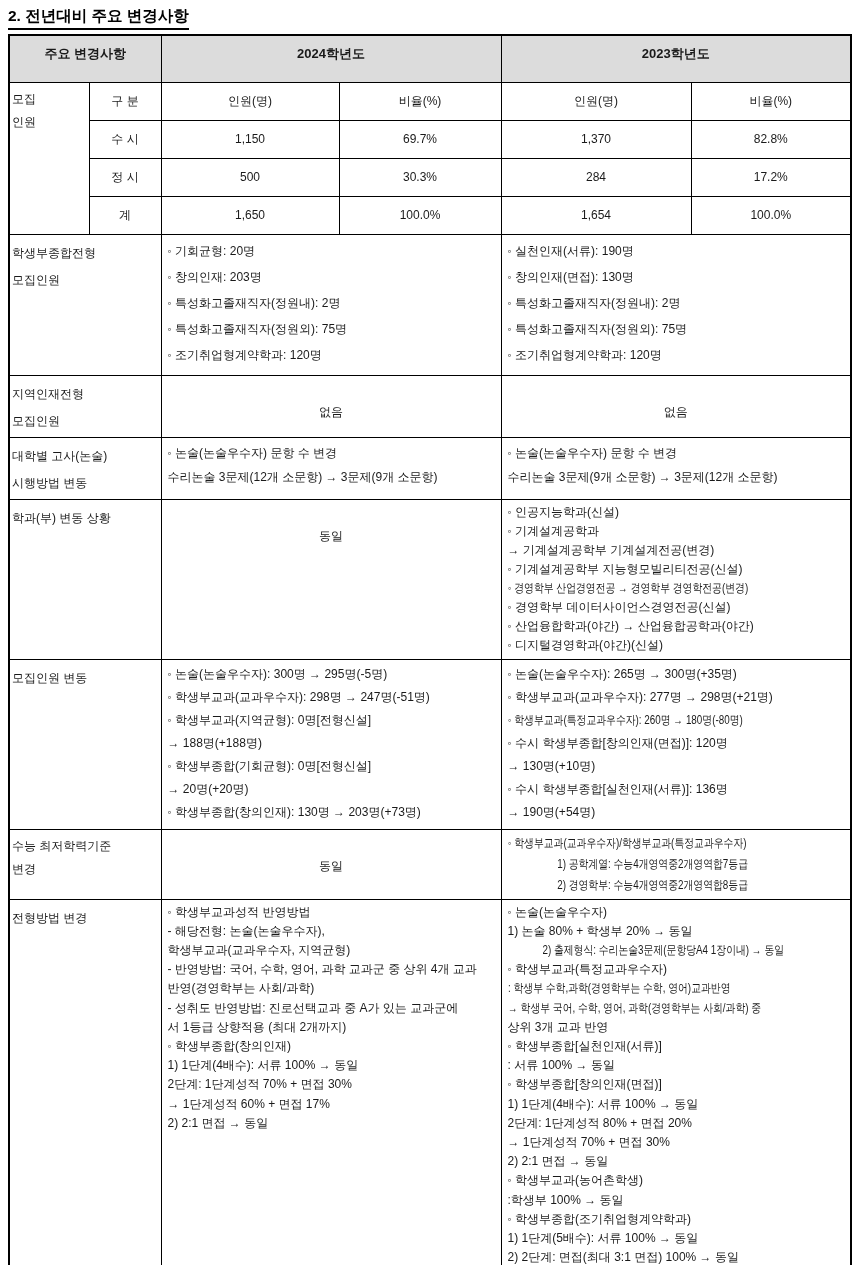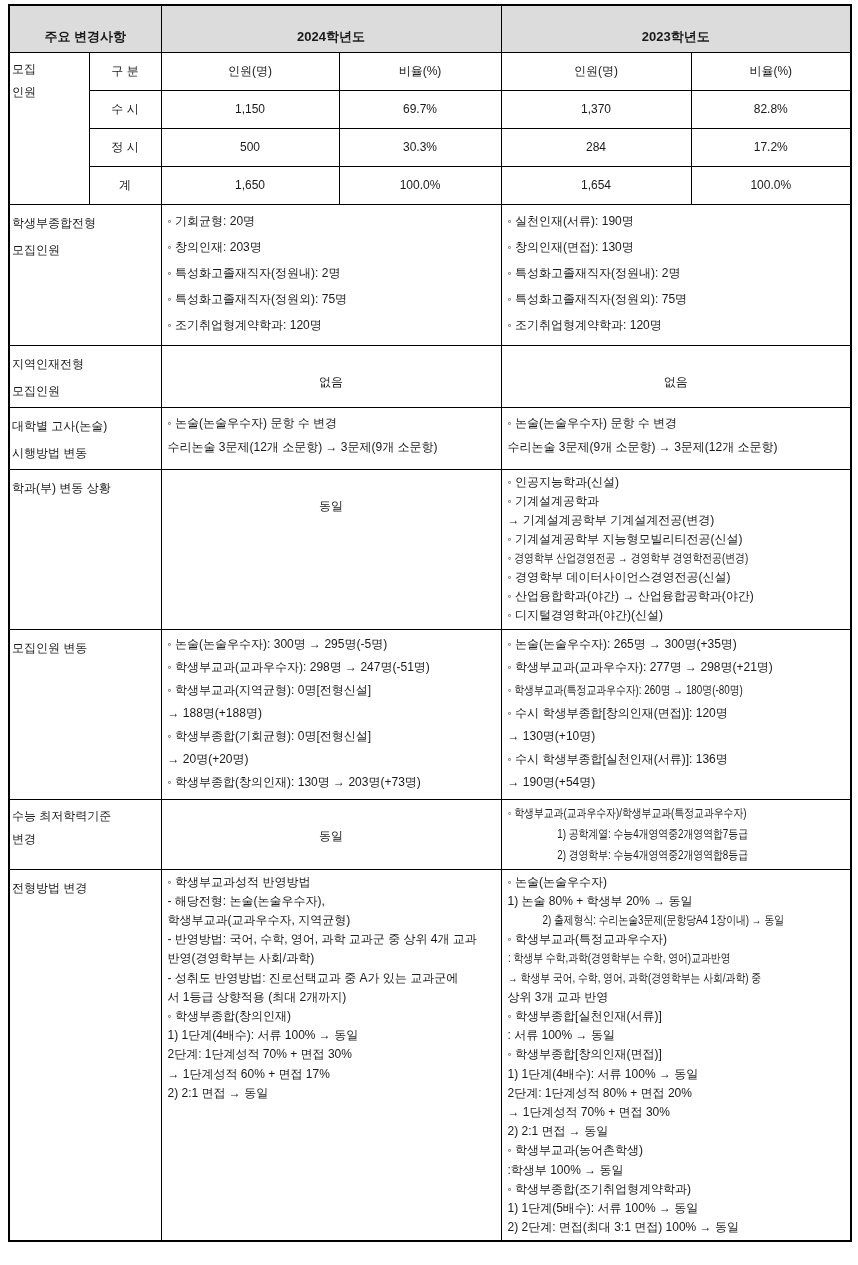--- a/index.html
+++ b/index.html
@@ -38,21 +38,21 @@
     border: 1px solid #000;
     overflow: hidden;
     box-sizing: border-box;
   }
   tr.hdr td {
     background: #dcdcdc;
     font-weight: bold;
     font-size: 13px;
     text-align: center;
     vertical-align: top;
-    padding-top: 22px;
+    padding-top: 9px;
   }
   td.num {
     text-align: center;
     vertical-align: middle;
     padding: 2px 4px;
     margin-top: 8px;
   }
   td.lbl {
     text-align: left;
     vertical-align: top;
@@ -78,20 +78,21 @@
   .line.condensed {
     transform: scaleX(0.82);
     transform-origin: 0 50%;
   }
 </style>
 </head>
 <body>
 
 <div class="page">
 
+  <div class="title"><span>2. 전년대비 주요 변경사항</span></div>
 
   <table class="doc">
     <colgroup>
       <col style="width:80px">
         <col style="width:72px">
       <col style="width:178px">
         <col style="width:162px">
       <col style="width:190px">
         <col style="width:160px">
     </colgroup>

